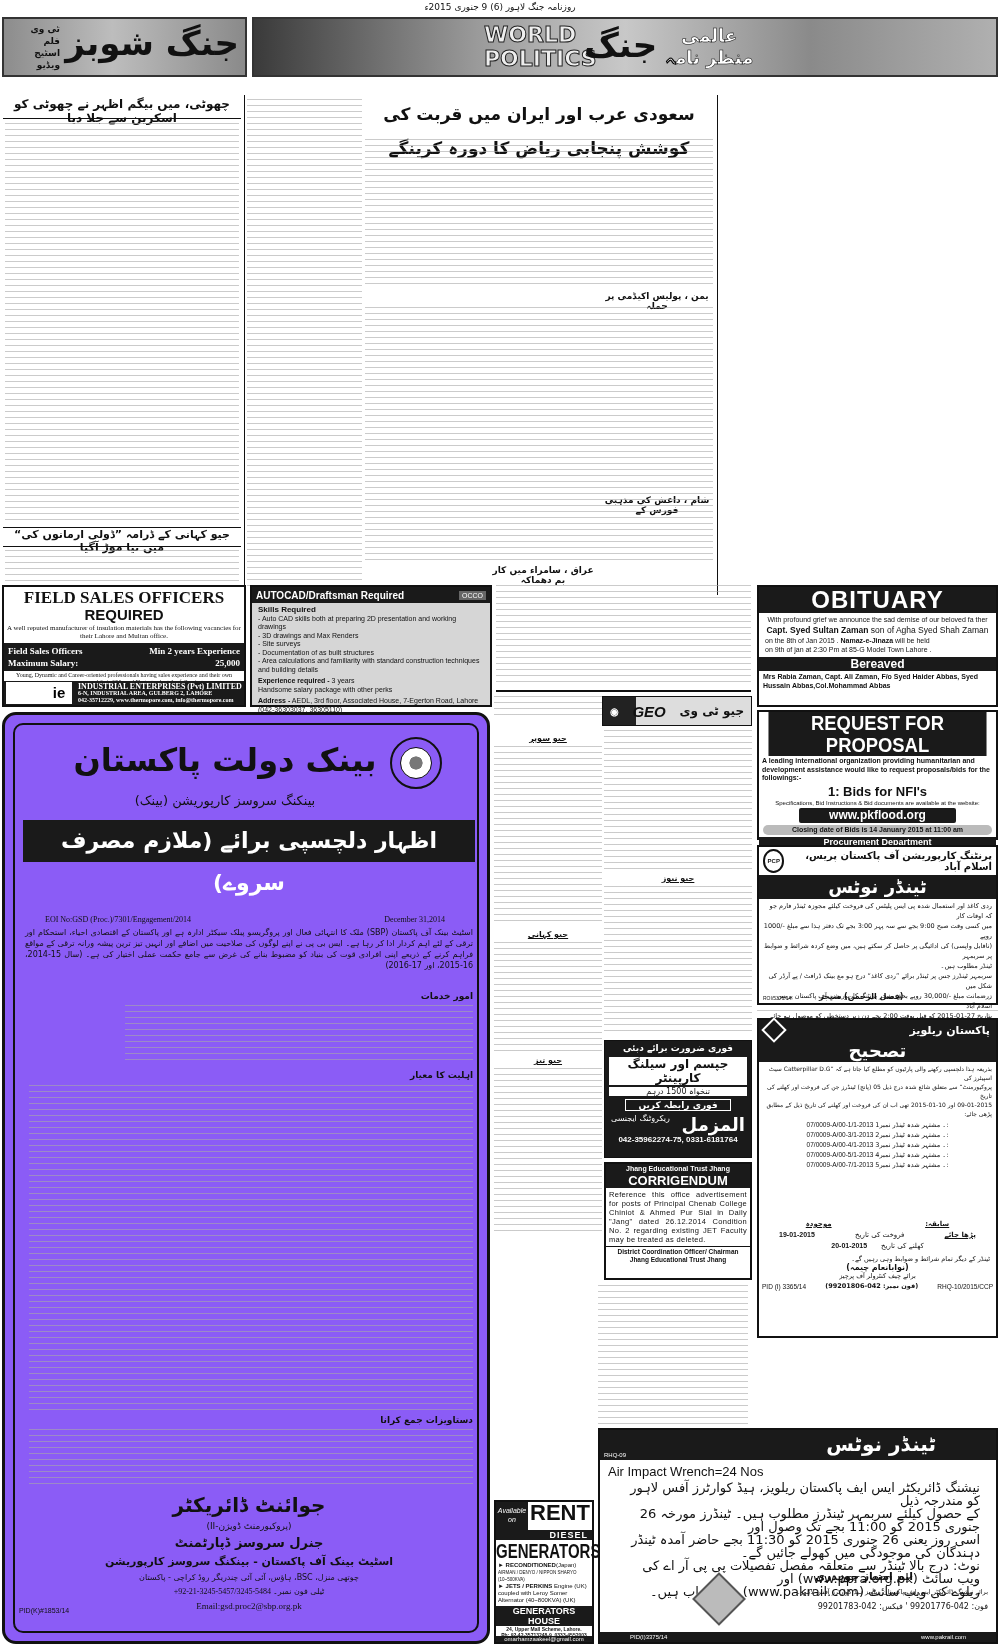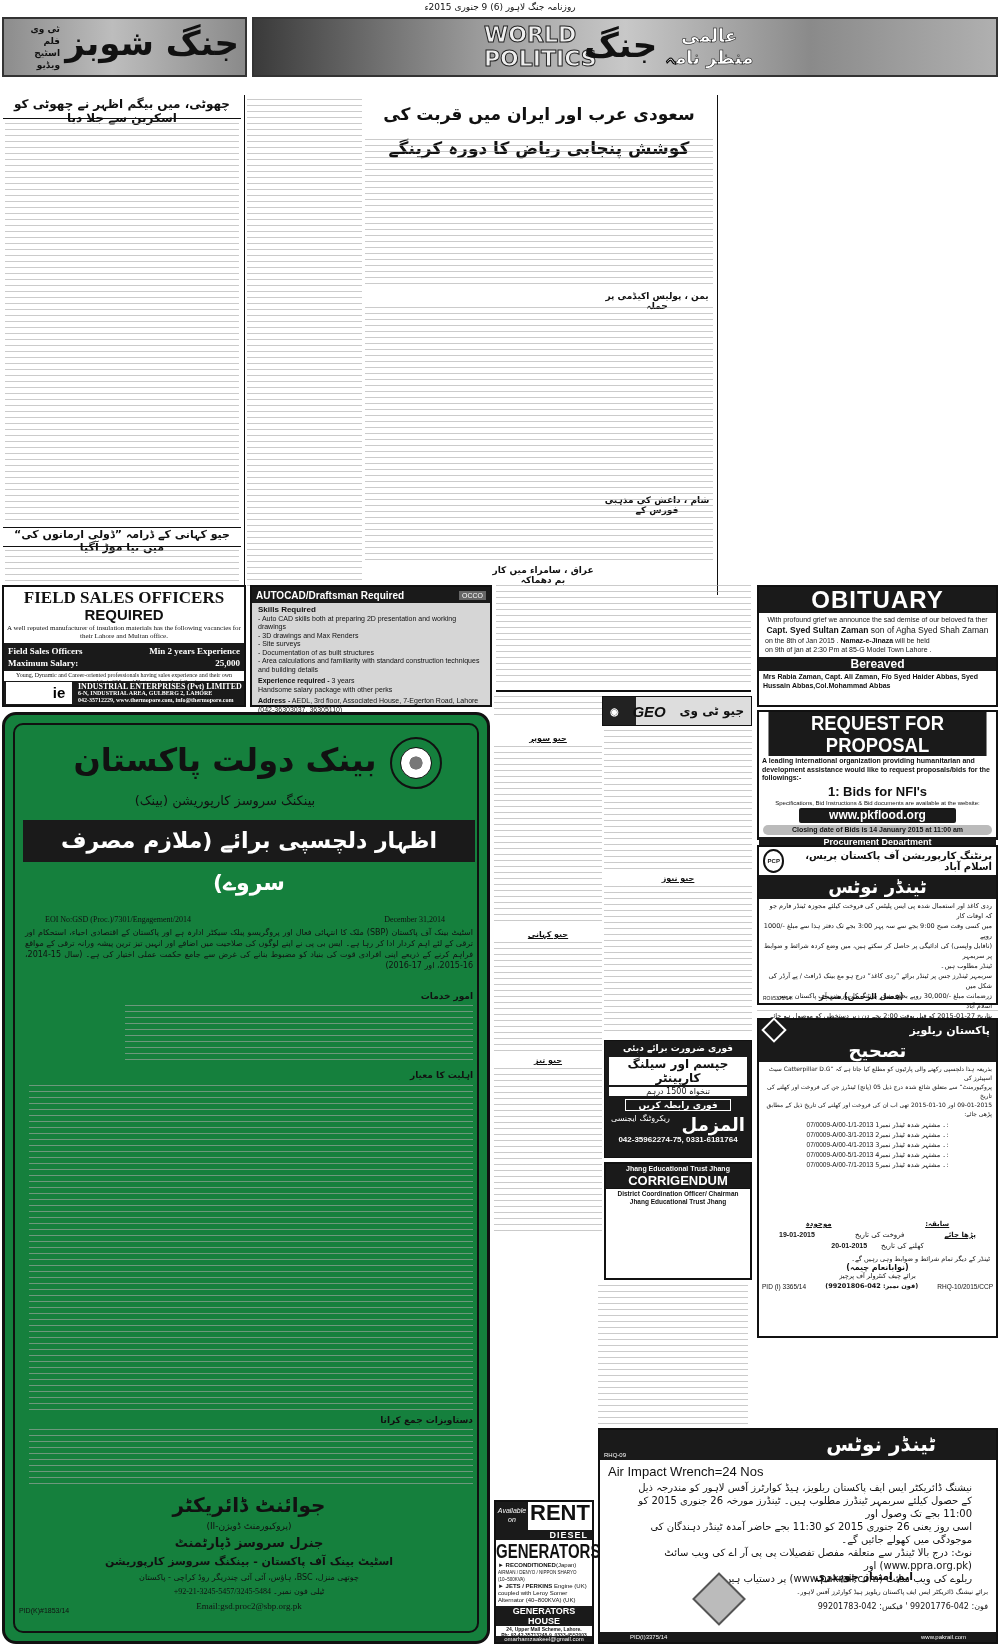--- a/index.html
+++ b/index.html
@@ -110,21 +110,21 @@
 <div class="abs box" style="left:757px;top:585px;width:241px;height:122px;font-family:'Liberation Sans',sans-serif;">
   <div class="dark center" style="font-size:24px;font-weight:bold;line-height:26px;letter-spacing:1px;">OBITUARY</div>
   <div class="center" style="font-size:7px;line-height:9px;margin-top:2px;">With profound grief we announce the sad demise of our beloved fa ther</div>
   <div class="center" style="font-size:8.5px;line-height:12px;"><b>Capt. Syed Sultan Zaman</b> <span>son of Agha Syed Shah Zaman</span></div>
   <div style="font-size:7px;line-height:9px;padding-left:6px;"><span>on the 8th of Jan 2015 .</span> <b>Namaz-e-Jinaza</b> <span>will be held</span></div>
   <div style="font-size:7px;line-height:9px;padding-left:6px;">on 9th of jan at 2:30 Pm at 85-G Model Town Lahore .</div>
   <div class="dark center" style="font-size:12px;font-weight:bold;line-height:14px;margin-top:3px;">Bereaved</div>
   <div style="font-size:7px;line-height:9px;padding:1px 4px;font-weight:bold;">Mrs Rabia Zaman, Capt. Ali Zaman, F/o Syed Haider Abbas, Syed Hussain Abbas,Col.Mohammad Abbas</div>
 </div>
 
-<div class="abs" style="left:2px;top:712px;width:488px;height:932px;border:3px solid #111;border-radius:14px;background:#15803d;">
+<div class="abs" style="left:2px;top:712px;width:488px;height:932px;border:3px solid #111;border-radius:14px;background:#8b5cf6;">
   <div class="abs" style="left:8px;top:8px;right:8px;bottom:8px;border:2px solid #111;border-radius:10px;"></div>
   <div class="abs urdu" style="left:60px;top:26px;width:320px;text-align:center;font-size:32px;font-weight:bold;">بینک دولت پاکستان</div>
   <div class="abs" style="left:385px;top:22px;width:52px;height:52px;border:2px solid #111;border-radius:50%;">
     <div style="position:absolute;left:8px;top:8px;right:8px;bottom:8px;border:1px solid #111;border-radius:50%;background:radial-gradient(circle,#777 0 30%,#fff 32%);"></div>
   </div>
   <div class="abs urdu" style="left:60px;top:78px;width:320px;text-align:center;font-size:13px;">بینکنگ سروسز کارپوریشن (بینک)</div>
   <div class="abs dark urdu" style="left:18px;top:105px;width:452px;height:42px;text-align:center;font-size:22px;font-weight:bold;line-height:42px;">اظہار دلچسپی برائے (ملازم مصرف سروے)</div>
   <div class="abs" style="left:40px;top:200px;width:400px;display:flex;justify-content:space-between;font-size:8px;font-family:'Liberation Serif',serif;">
     <span>EOI No:GSD (Proc.)/7301/Engagement/2014</span>
     <span>December 31,2014</span>
@@ -176,20 +176,21 @@
   <div style="display:flex;justify-content:space-between;align-items:flex-start;padding:0 6px;">
     <span class="urdu" style="font-size:8px;">ریکروٹنگ ایجنسی</span>
     <span class="urdu" style="font-size:18px;font-weight:bold;">المزمل</span>
   </div>
   <div class="center" style="font-size:8px;font-weight:bold;font-family:'Liberation Sans',sans-serif;">042-35962274-75, 0331-6181764</div>
 </div>
 
 <div class="abs box" style="left:604px;top:1162px;width:148px;height:118px;font-family:'Liberation Sans',sans-serif;">
   <div class="dark center" style="font-size:7px;font-weight:bold;line-height:10px;">Jhang Educational Trust Jhang</div>
   <div class="dark center" style="font-size:13px;font-weight:bold;line-height:14px;">CORRIGENDUM</div>
+  <div style="font-size:7.5px;line-height:9px;padding:2px 3px;text-align:justify;letter-spacing:.3px;">Reference this office advertisement for posts of Principal Chenab College Chiniot &amp; Ahmed Pur Sial in Daily "Jang" dated 26.12.2014 Condition No. 2 regarding existing JET Faculty may be treated as deleted.</div>
   <div class="center" style="font-size:6.5px;font-weight:bold;line-height:8px;border-top:1px solid #111;padding-top:1px;">
     <div>District Coordination Officer/ Chairman</div>
     <div>Jhang Educational Trust Jhang</div>
   </div>
 </div>
 
 <div class="abs" style="left:494px;top:1500px;width:100px;height:144px;border:2px solid #111;font-family:'Liberation Sans',sans-serif;background:#fff;">
   <div style="display:flex;height:28px;">
     <div class="dark" style="width:32px;font-size:7px;font-style:italic;text-align:center;line-height:9px;padding-top:4px;">Available on</div>
     <div style="flex:1;font-size:22px;font-weight:bold;text-align:center;line-height:22px;">RENT</div>
@@ -287,21 +288,21 @@
     <span>RHQ-10/2015/CCP</span>
   </div>
 </div>
 
 <div class="abs" style="left:598px;top:1428px;width:400px;height:216px;border:2px solid #111;background:#fff;font-family:'Liberation Sans',sans-serif;">
   <div class="dark" style="height:30px;position:relative;">
     <span style="position:absolute;left:4px;bottom:2px;font-size:6px;">RHQ-09</span>
     <span class="urdu" style="position:absolute;right:60px;top:2px;font-size:20px;font-weight:bold;">ٹینڈر نوٹس</span>
   </div>
   <div style="font-size:13px;padding:4px 8px 0;">Air Impact Wrench=24 Nos</div>
-  <div class="urdu" style="font-size:10px;line-height:13px;padding:2px 24px;">
+  <div class="urdu" style="font-size:13px;line-height:13px;padding:2px 16px;">
     <div>نیشنگ ڈائریکٹر ایس ایف پاکستان ریلویز، ہیڈ کوارٹرز آفس لاہور کو مندرجہ ذیل</div>
     <div>کے حصول کیلئے سربمہر ٹینڈرز مطلوب ہیں۔ ٹینڈرز مورخہ 26 جنوری 2015 کو 11:00 بجے تک وصول اور</div>
     <div>اسی روز یعنی 26 جنوری 2015 کو 11:30 بجے حاضر آمدہ ٹینڈر دہندگان کی موجودگی میں کھولے جائیں گے۔</div>
     <div>نوٹ: درج بالا ٹینڈر سے متعلقہ مفصل تفصیلات پی پی آر اے کی ویب سائٹ (www.ppra.org.pk) اور</div>
     <div>ریلوے کی ویب سائٹ (www.pakrail.com) پر دستیاب ہیں۔</div>
   </div>
   <div style="position:absolute;left:100px;top:150px;width:34px;height:34px;border:2px solid #555;transform:rotate(45deg);background:#bbb;"></div>
   <div class="urdu center" style="position:absolute;left:140px;right:8px;top:140px;font-size:11px;font-weight:bold;">ایم امتیاز چوہدری</div>
   <div class="urdu" style="position:absolute;left:140px;right:8px;top:158px;font-size:6.5px;">برائے نیشنگ ڈائریکٹر ایس ایف پاکستان ریلویز ہیڈ کوارٹرز آفس لاہور۔</div>
   <div class="urdu" style="position:absolute;left:140px;right:8px;top:172px;font-size:8px;">فون: 042-99201776 ' فیکس: 042-99201783</div>

